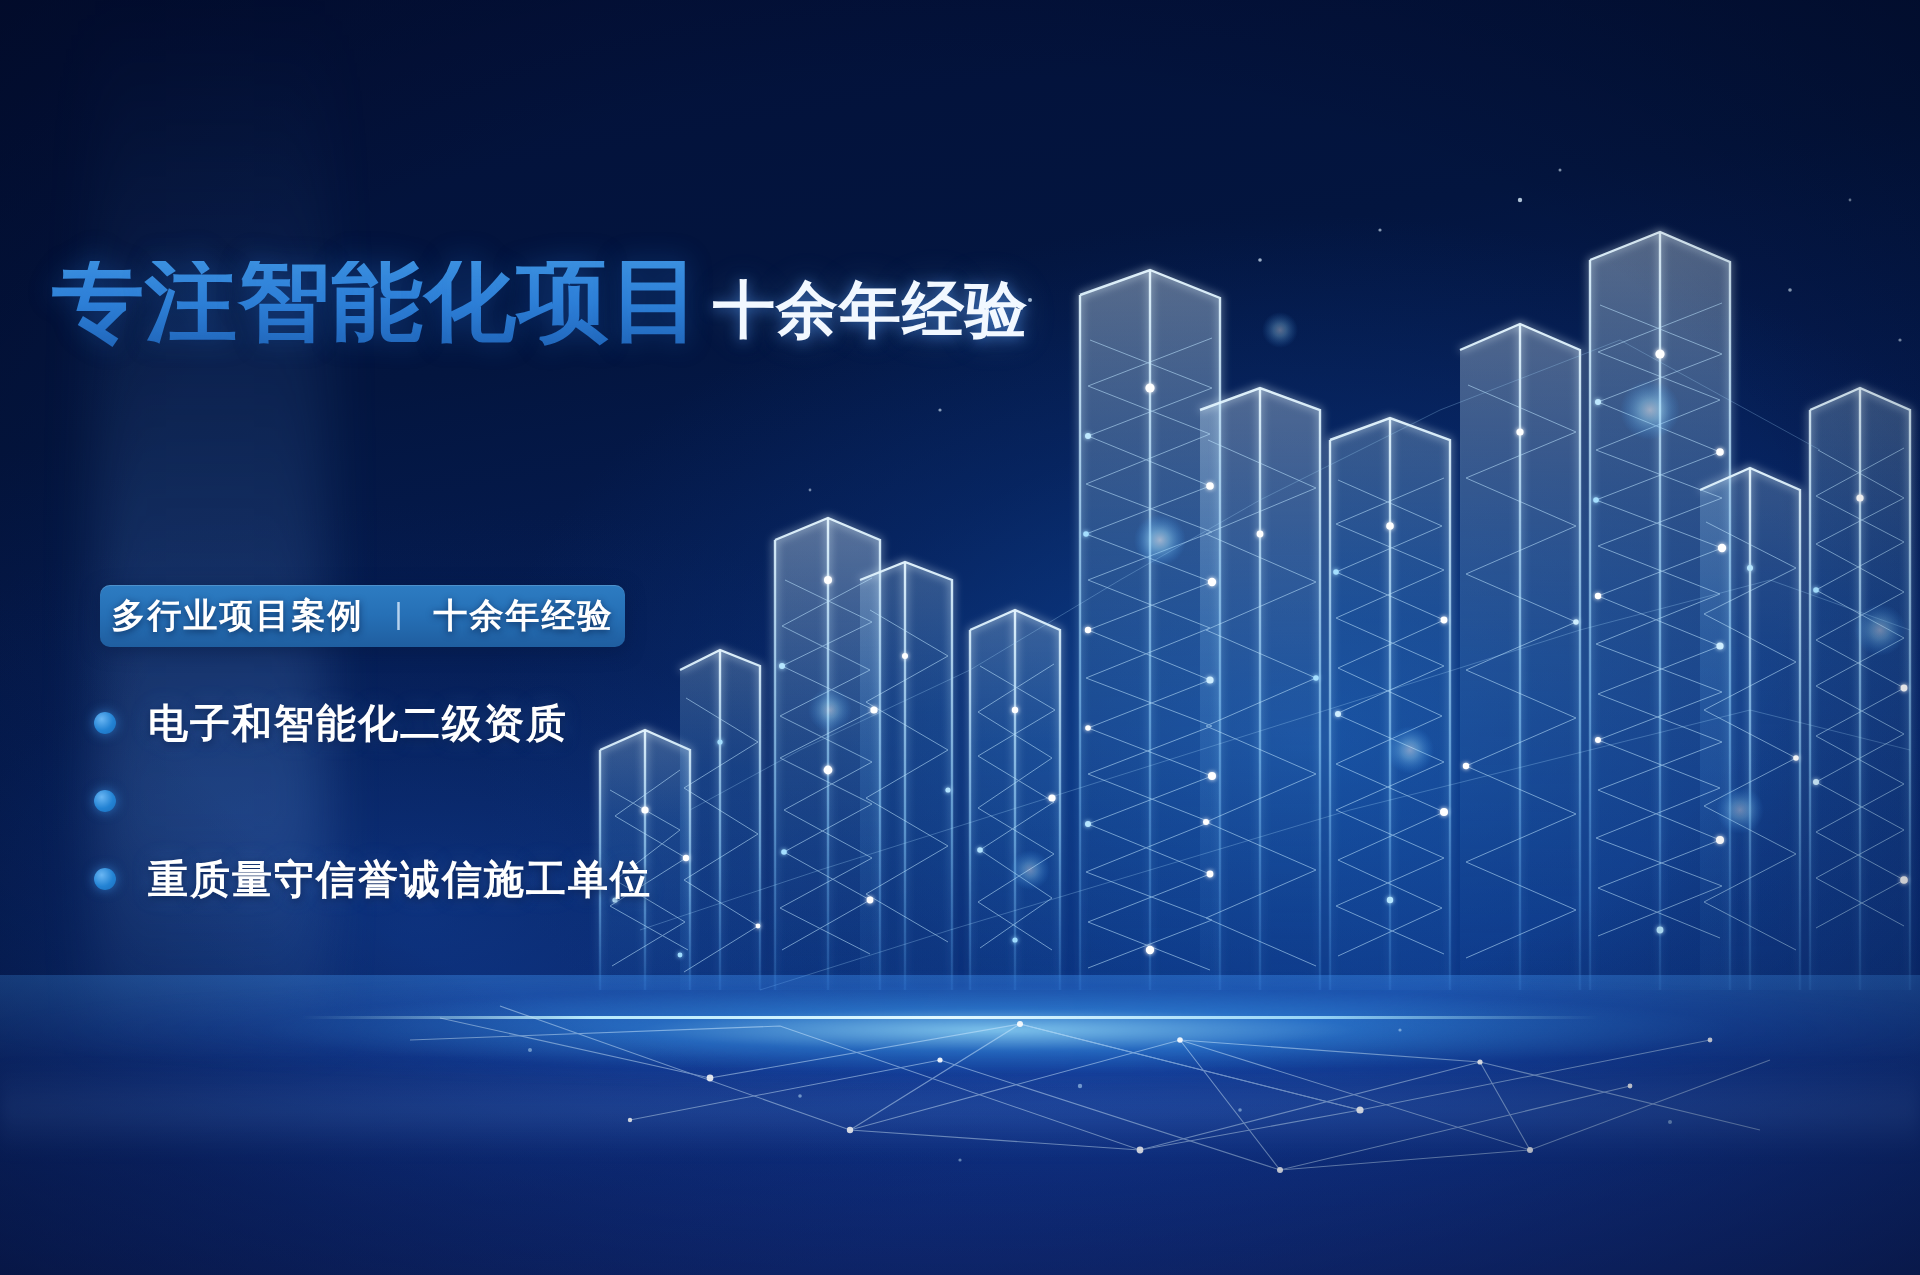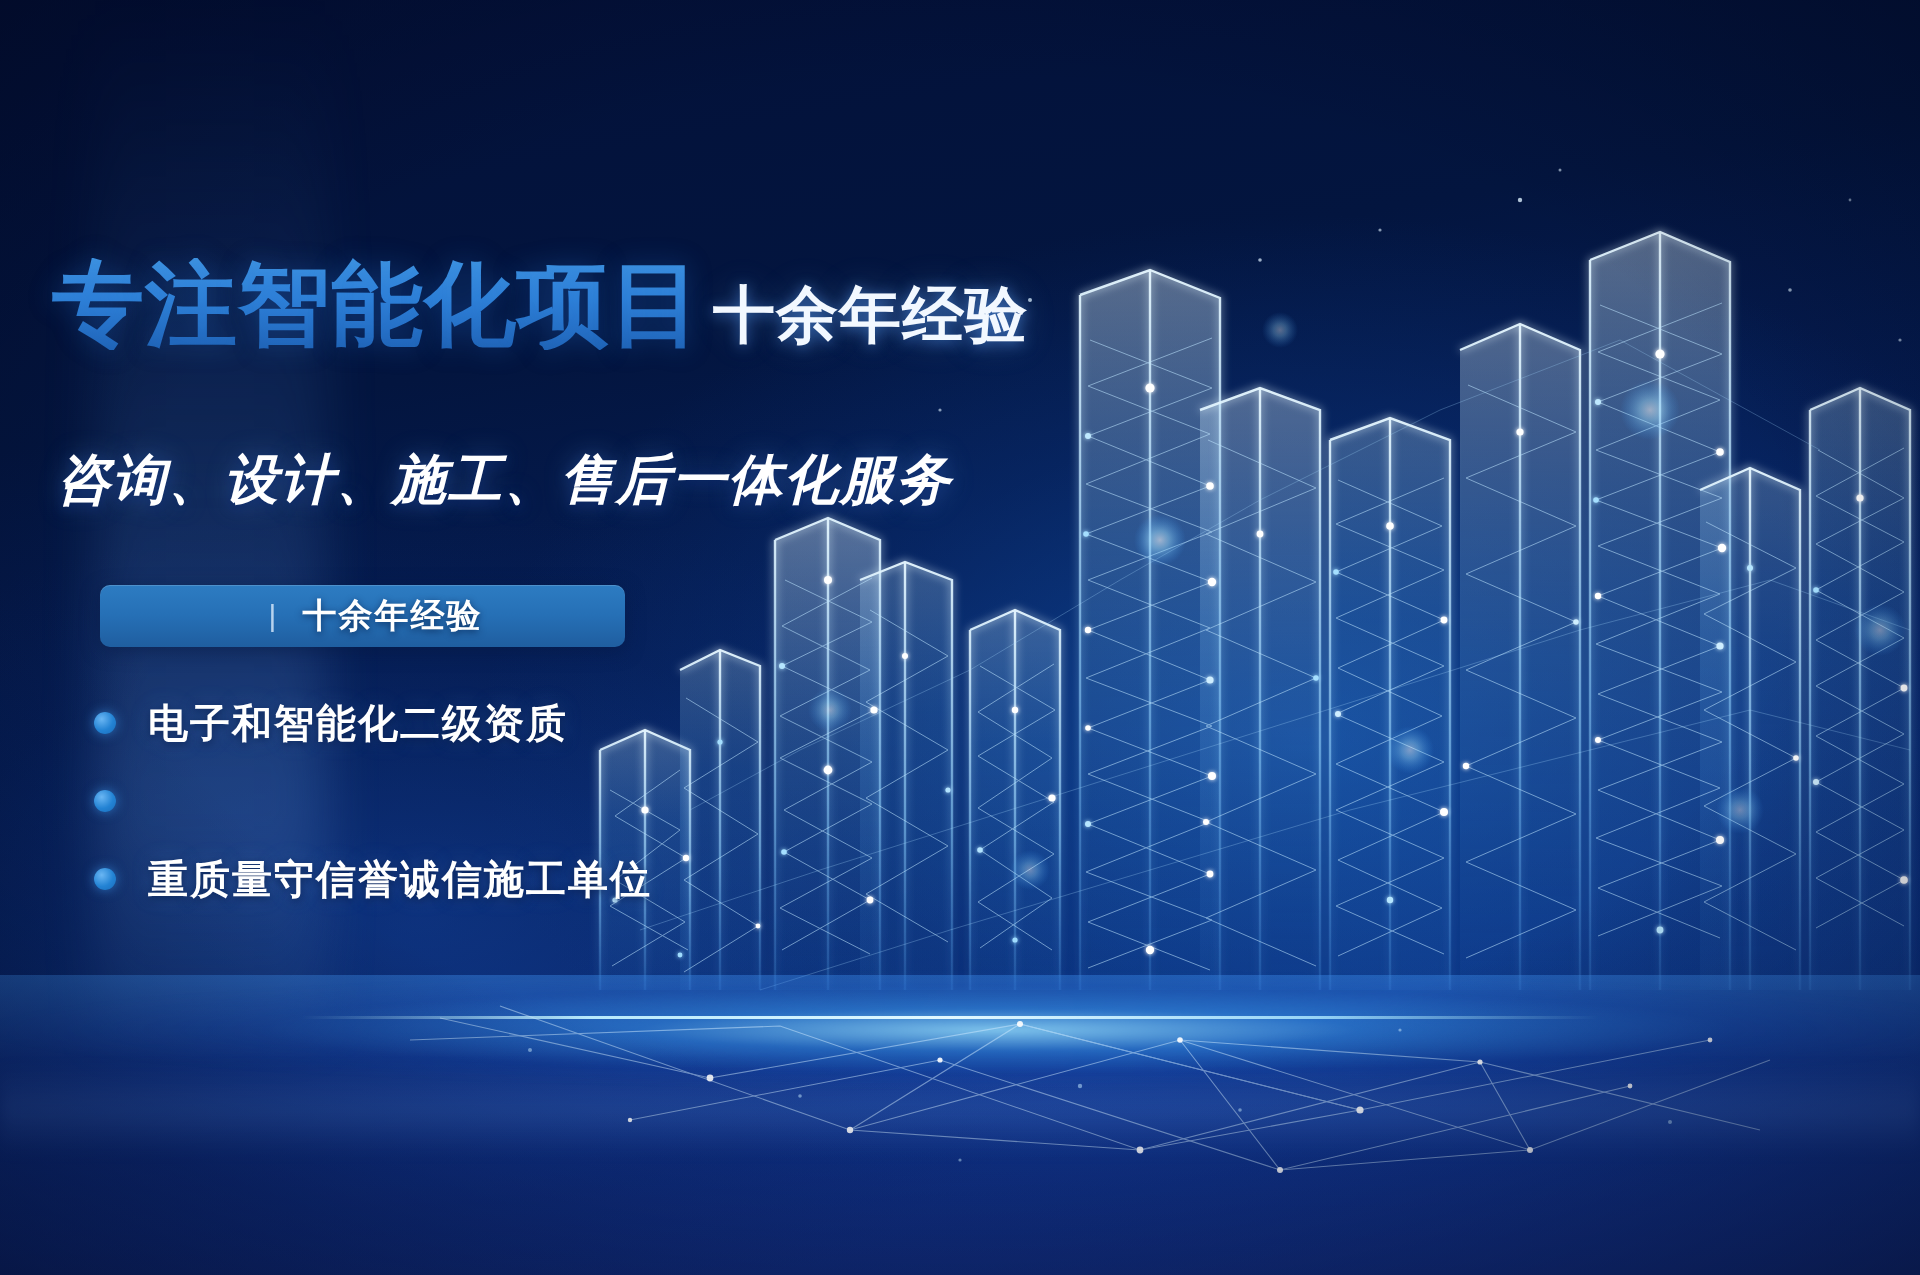--- a/index.html
+++ b/index.html
@@ -5,21 +5,21 @@
   html, body {
     margin: 0;
     padding: 0;
     background: #000;
   }
   #banner {
     position: relative;
     width: 1920px;
     height: 1275px;
     overflow: hidden;
-    font-family: Liberation Sans, sans-serif;
+    font-family: Liberation Mono, monospace;
     background:
       radial-gradient(ellipse 1100px 700px at 68% 58%, rgba(20,95,190,0.55) 0%, rgba(12,60,140,0.30) 45%, rgba(0,0,0,0) 75%),
       radial-gradient(ellipse 900px 520px at 22% 72%, rgba(22,70,160,0.40) 0%, rgba(8,35,95,0.18) 55%, rgba(0,0,0,0) 80%),
       linear-gradient(170deg, #031038 0%, #03153f 28%, #06205c 55%, #0b2f7e 78%, #11368c 100%);
   }
 
   
   .vignette {
     position: absolute; inset: 0;
     background:
@@ -412,23 +412,23 @@
 
   <div class="vignette"></div>
 
   <div class="content">
 
     <div class="headline-row">
       <span class="headline-main">专注智能化项目</span>
       <span class="headline-sub">十余年经验</span>
     </div>
 
-    <div class="subtitle">咨询、设计、施工、售后一体化服务</div>
 
     <div class="badge">
+      <span class="badge-text">多行业项目案例</span>
       <span class="badge-sep">|</span>
       <span class="badge-text">十余年经验</span>
     </div>
 
     <div class="bullets">
       <div class="bullet-row">
         <span class="bullet-dot"></span>
         <span class="bullet-text">电子和智能化二级资质</span>
       </div>
       <div class="bullet-row">

